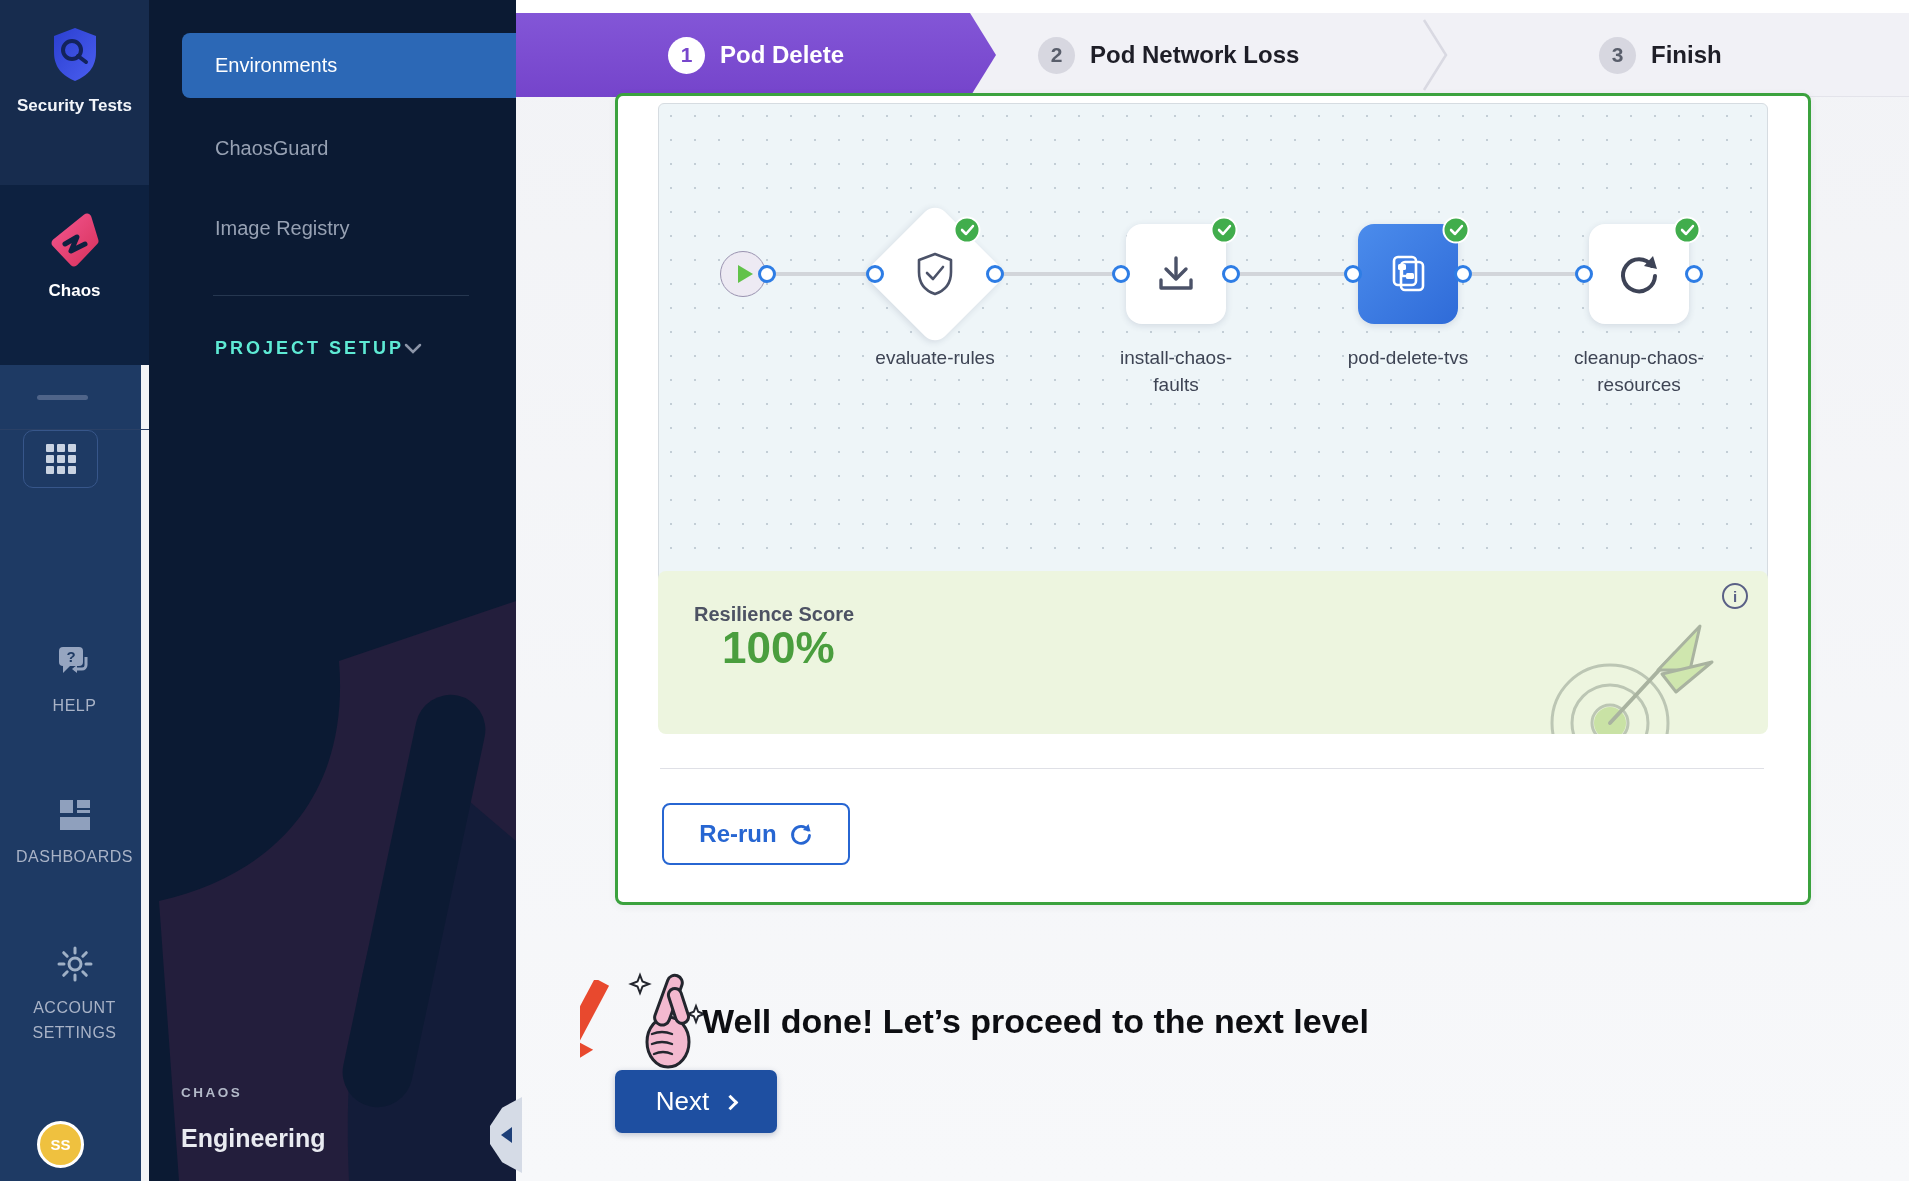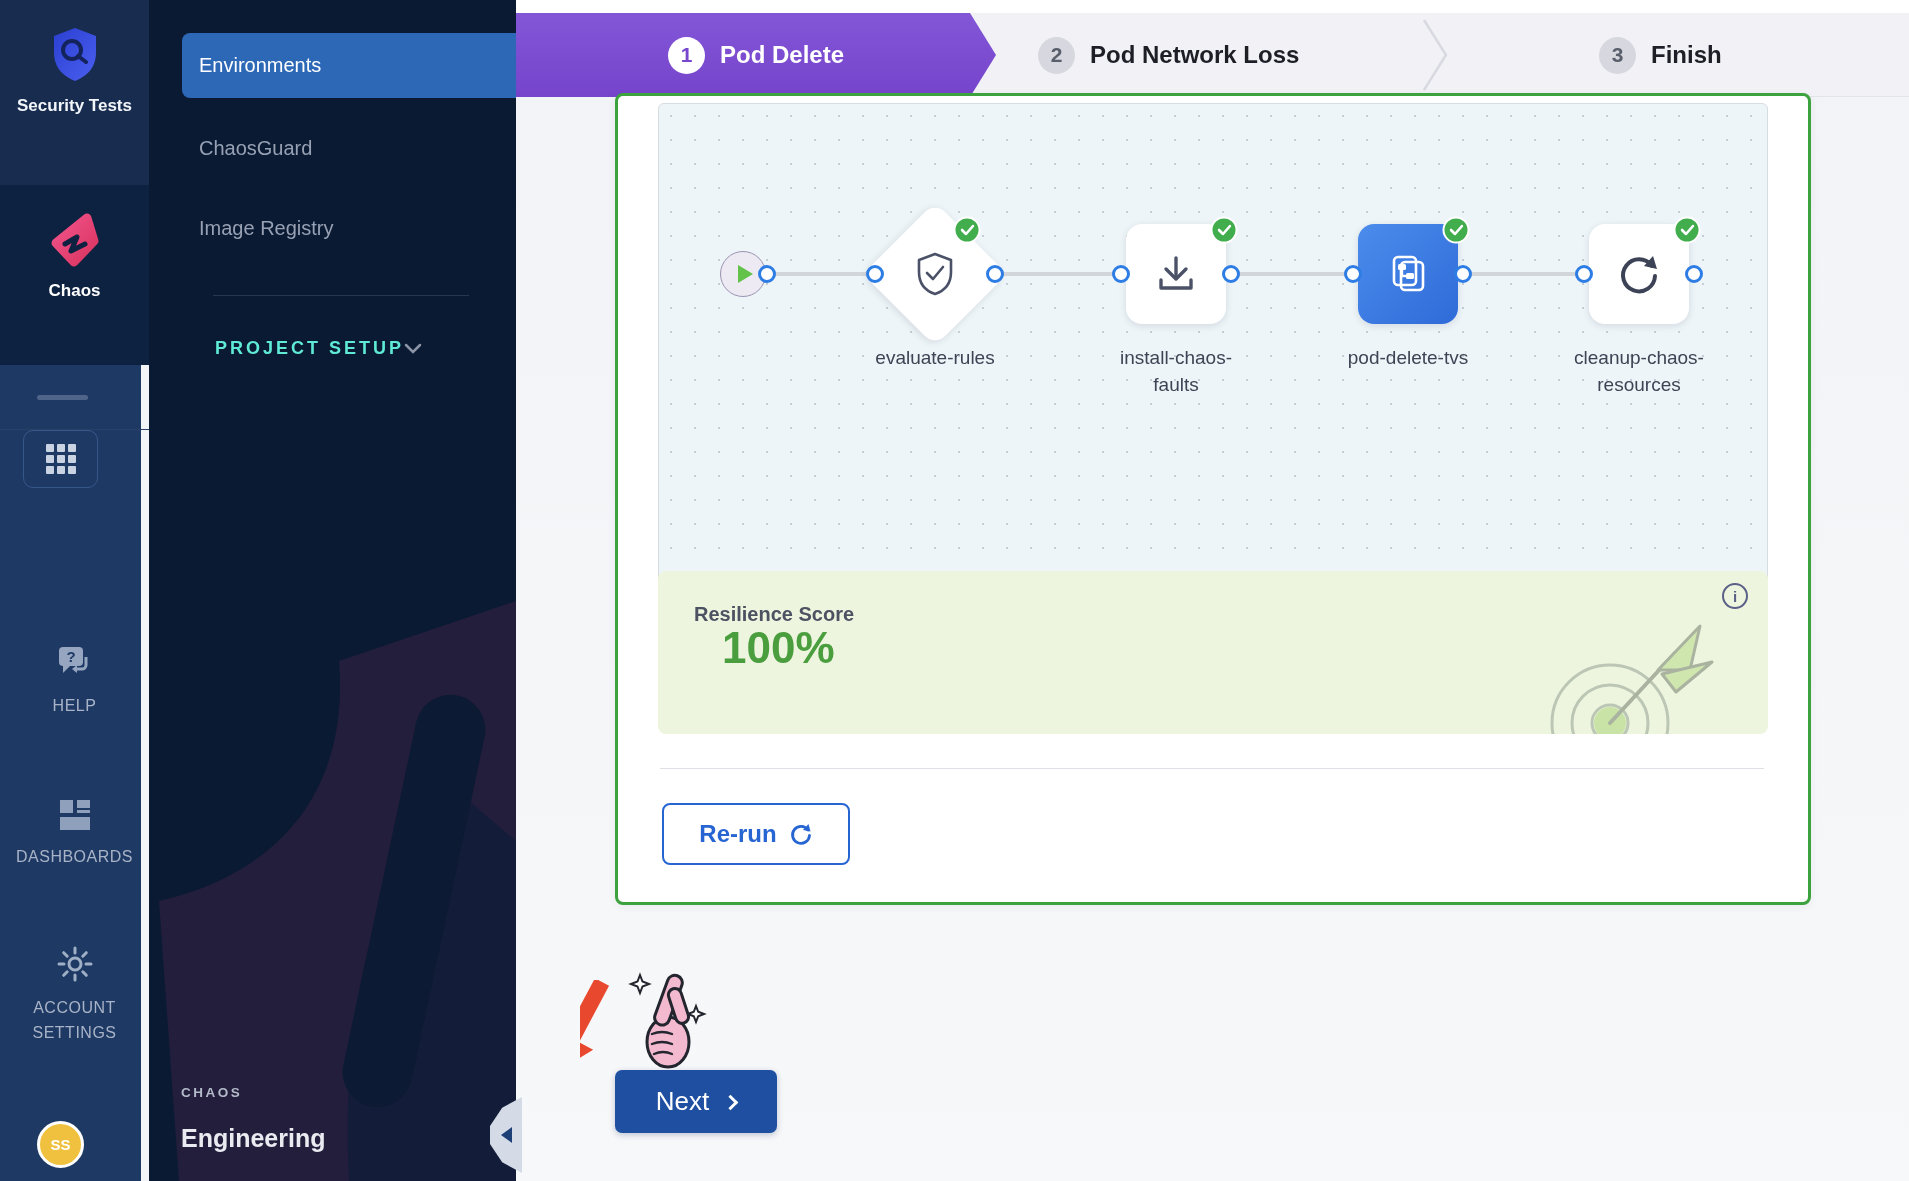--- a/index.html
+++ b/index.html
@@ -23,21 +23,21 @@
   .rail-item { position:absolute; left:0; width:149px; display:flex; flex-direction:column; align-items:center; gap:8px; color:#a9b3c7; cursor:pointer; }
   .rail-item .lbl { font-size:16px; letter-spacing:.5px; text-align:center; line-height:25px; }
   .item-help { top:645px; }
   .item-dash { top:798px; }
   .item-account { top:945px; }
   .avatar { position:absolute; left:37px; top:1121px; width:47px; height:47px; border-radius:50%; background:#efc13f; border:3px solid #ffffff; color:#ffffff; font-weight:700; font-size:15px; display:flex; align-items:center; justify-content:center; cursor:pointer; }
 
   
   .projnav { position:absolute; left:149px; top:0; width:367px; height:1181px; background:#0b1a33; overflow:hidden; z-index:3; }
   .watermark { position:absolute; left:0; bottom:0; pointer-events:none; }
-  .nav-item { position:absolute; left:33px; right:0; height:50px; display:flex; align-items:center; padding-left:17px; color:#97a1b3; font-size:20px; cursor:pointer; }
+  .nav-item { position:absolute; left:33px; right:0; height:50px; display:flex; align-items:center; padding-left:33px; color:#97a1b3; font-size:20px; cursor:pointer; }
   .nav-item.active { background:#2c68b6; color:#ffffff; border-radius:8px 0 0 8px; height:65px; font-weight:500; }
   .nav-env { top:33px; }
   .nav-guard { top:123px; }
   .nav-registry { top:203px; }
   .nav-divider { position:absolute; left:64px; top:295px; width:256px; height:1px; background:#263750; }
   .nav-section { position:absolute; left:66px; top:338px; right:40px; display:flex; align-items:center; color:#5eead4; font-size:18px; font-weight:600; letter-spacing:3px; cursor:pointer; }
   .nav-footer { position:absolute; left:32px; bottom:28px; }
   .nav-footer .module { color:#b3bac9; font-size:13.5px; font-weight:600; letter-spacing:2.5px; }
   .nav-footer .project { color:#e9ebf1; font-size:25px; font-weight:700; margin-top:24px; }
   .collapse-tab { position:absolute; left:490px; top:1097px; width:32px; height:76px; background:#d5dbe6; z-index:6; clip-path:polygon(100% 0,100% 100%,38% 86%,0 62%,0 38%,38% 14%); display:flex; align-items:center; justify-content:center; cursor:pointer; }
@@ -364,20 +364,21 @@
 
     <svg class="hand-art" width="80" height="110" viewBox="0 0 80 110">
       <path d="M0,-9 L2.5,-2.5 L9,0 L2.5,2.5 L0,9 L-2.5,2.5 L-9,0 L-2.5,-2.5 Z" transform="translate(12,18)" fill="#ffffff" stroke="#23262e" stroke-width="2"></path>
       <path d="M0,-8 L2.2,-2.2 L8,0 L2.2,2.2 L0,8 L-2.2,2.2 L-8,0 L-2.2,-2.2 Z" transform="translate(68,48)" fill="#ffffff" stroke="#23262e" stroke-width="2"></path>
       <ellipse cx="40" cy="76" rx="21" ry="25" fill="#f3b9cf" stroke="#23262e" stroke-width="3"></ellipse>
       <rect x="33" y="8" width="15" height="52" rx="7.5" transform="rotate(20 40 34)" fill="#f3b9cf" stroke="#23262e" stroke-width="3"></rect>
       <rect x="44" y="22" width="13" height="36" rx="6.5" transform="rotate(-18 50 40)" fill="#f3b9cf" stroke="#23262e" stroke-width="3"></rect>
       <path d="M24 68 q10 -4 20 0 M24 78 q10 -4 20 0 M26 88 q9 -4 18 0" fill="none" stroke="#23262e" stroke-width="2.4" stroke-linecap="round"></path>
     </svg>
 
+    <div class="welldone">Well done! Let’s proceed to the next level</div>
 
     <svg class="red-arrow" width="110" height="120" viewBox="0 0 110 120">
       <g transform="translate(22,2) rotate(28)">
         <rect x="-8" y="0" width="16" height="68" fill="#e8492e"></rect>
         <polygon points="-24,64 24,64 0,104" fill="#e8492e"></polygon>
       </g>
     </svg>
 
     <button class="next-btn">
       <span>Next</span>

